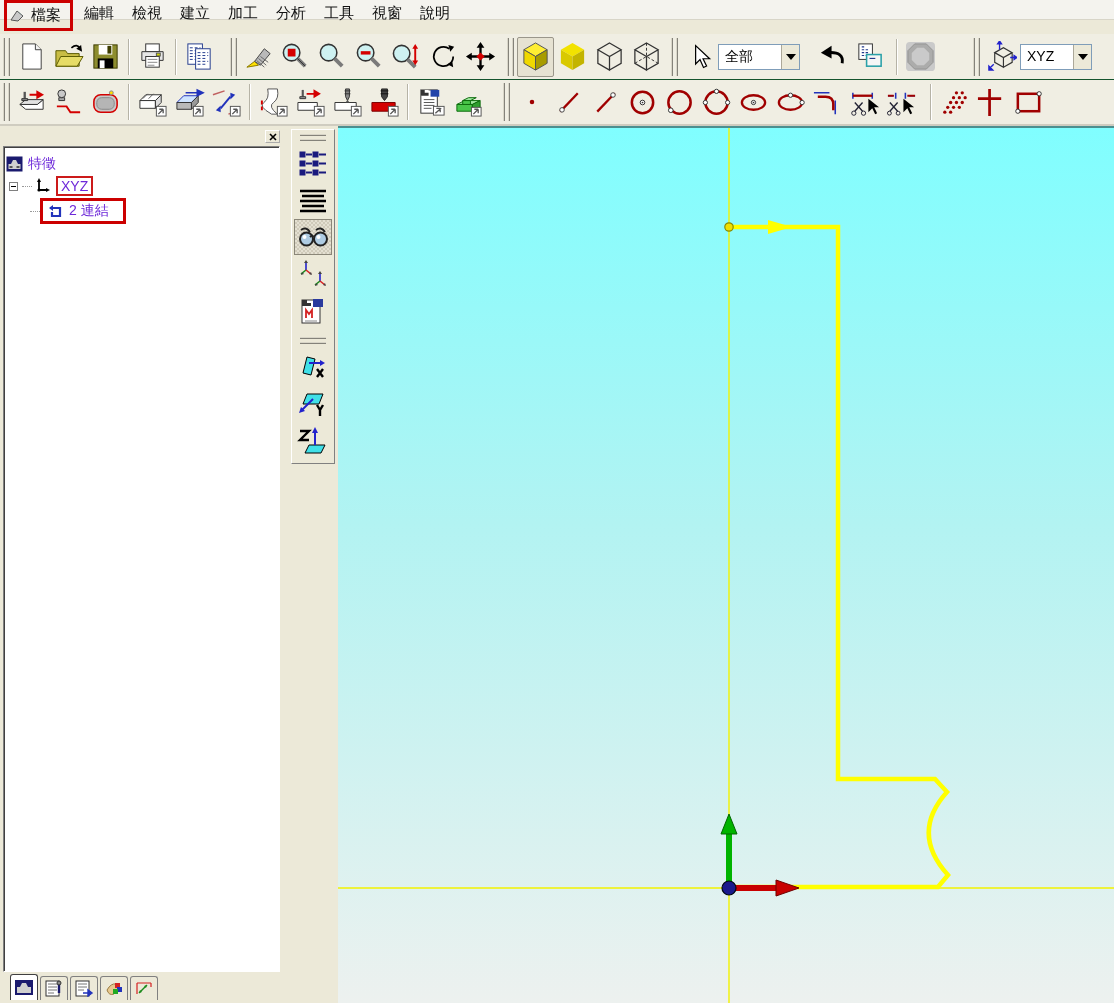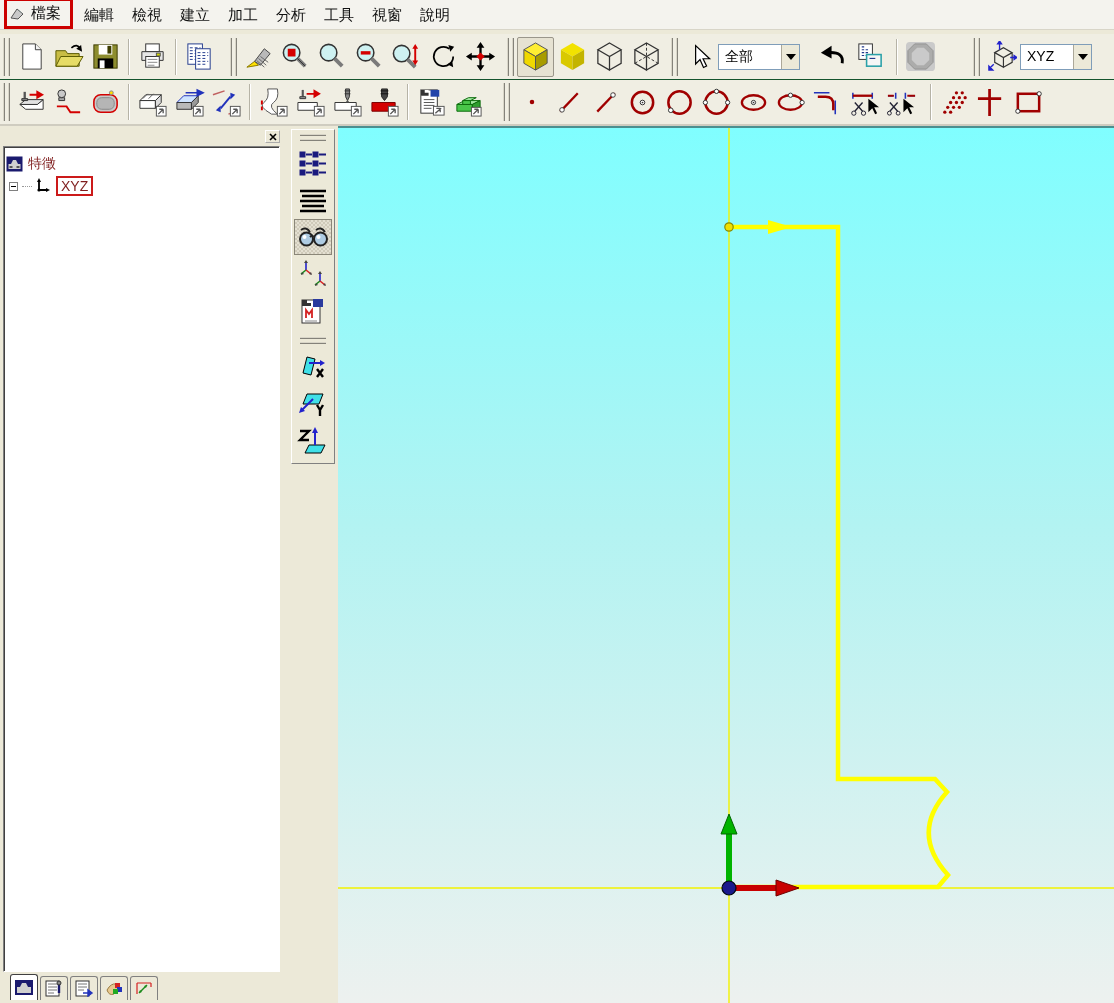--- a/index.html
+++ b/index.html
@@ -1,19 +1,19 @@
 <!DOCTYPE html>
 <html><head>
 <meta charset="utf-8">
 <style>
   * { margin:0; padding:0; box-sizing:border-box; }
   html,body { width:1114px; height:1003px; overflow:hidden; font-family:"Liberation Sans", sans-serif; background:#ece9d8; }
 
   
-  .menubar { position:absolute; left:0; top:0; width:1114px; height:30px; background:#f4f3ee; border-bottom:1px solid #d8d5c8; display:flex; align-items:flex-end; padding-left:4px; font-size:15px; color:#111; }
+  .menubar { position:absolute; left:0; top:0; width:1114px; height:20px; background:#f4f3ee; border-bottom:1px solid #d8d5c8; display:flex; align-items:flex-start; padding-left:4px; font-size:15px; color:#111; }
   .menu-item { padding:4px 9px; cursor:default; }
   .menu-first { display:flex; align-items:center; border:3px solid #cc0000; padding:1px 4px 1px 2px; margin-right:2px; }
   .menu-first .menu-item { padding:2px 5px; }
   .applogo { width:17px; height:15px; }
 
   
   .tbrow { position:absolute; left:0; width:1114px; background:#f0eee3; display:flex; align-items:center; }
   .tbrow1 { top:34px; height:46px; border-bottom:1px solid #14532d; }
   .tbrow2 { top:80px; height:46px; border-bottom:2px solid #cfccc0; }
   .tbtn { width:37px; height:40px; display:flex; align-items:center; justify-content:center; border:1px solid transparent; background:transparent; }
@@ -27,21 +27,21 @@
   .combo .dd { width:18px; background:#ece9d8; border-left:1px solid #aca899; display:flex; align-items:center; justify-content:center; }
   .combo .dd i { width:0; height:0; border:5px solid transparent; border-top:6px solid #000; margin-top:5px; }
 
   
   .main { position:absolute; left:0; top:126px; width:1114px; height:877px; background:#ece9d8; }
 
   
   .panel { position:absolute; left:0; top:0; width:288px; height:877px; }
   .panel-close { position:absolute; right:8px; top:4px; width:15px; height:13px; background:#ece9d8; border:1px outset #fff; display:flex; align-items:center; justify-content:center; }
   .panel-close svg { width:8px; height:8px; }
-  .treebox { position:absolute; left:3px; top:20px; right:8px; bottom:31px; background:#ffffff; border:1px solid #808080; border-right-color:#fff; border-bottom-color:#fff; box-shadow:inset 1px 1px 0 #404040; padding:6px 2px; font-size:14px; color:#7f1d1d; }
+  .treebox { position:absolute; left:3px; top:20px; right:8px; bottom:31px; background:#ffffff; border:1px solid #808080; border-right-color:#fff; border-bottom-color:#fff; box-shadow:inset 1px 1px 0 #404040; padding:6px 2px; font-size:14px; color:#6d28d9; }
   .trow { display:flex; align-items:center; height:22px; white-space:nowrap; }
   .trow .ticon { width:17px; height:16px; margin-right:5px; flex:0 0 auto; }
   .expander { width:9px; height:9px; border:1px solid #808080; background:#fff; position:relative; margin:0 4px 0 3px; flex:0 0 auto; }
   .expander::after { content:""; position:absolute; left:1px; top:3px; width:5px; height:1px; background:#000; }
   .dotline { border-top:1px dotted #9a9a9a; width:10px; margin-right:2px; }
   .xyz-label { border:2px solid #cc1a1a; padding:0 3px; }
   .link-annot { border:3px solid #cc0000; display:flex; align-items:center; padding:1px 14px 1px 4px; margin-left:-4px; }
 
   
   .tabbar { position:absolute; left:10px; bottom:3px; display:flex; align-items:flex-end; }
@@ -505,20 +505,30 @@
       <div class="trow">
         <span class="expander"></span>
         <span class="dotline"></span>
         <svg class="ticon" viewBox="0 0 17 16">
             <path d="M5 2v10M5 12h9" stroke="#000" stroke-width="1.8"></path>
             <path d="M5 0L3 4h4zM16 12l-4-2v4z" fill="#000"></path>
             <circle cx="5" cy="12" r="1.6" fill="#000"></circle>
           </svg>
         <span class="xyz-label">XYZ</span>
       </div>
+      <div class="trow" style="padding-left:24px; height:28px;">
+        <span class="dotline" style="width:12px"></span>
+        <span class="link-annot">
+          <svg class="ticon" viewBox="0 0 17 16">
+              <path d="M3 5h10v8H5v-4" fill="none" stroke="#2233bb" stroke-width="2.2"></path>
+              <path d="M6 2L2 5l4 3z" fill="#2233bb"></path>
+            </svg>
+          <span>2 連結</span>
+        </span>
+      </div>
     </div>
     <div class="tabbar">
       <span class="ptab active">
           <svg viewBox="0 0 20 17">
             <rect x="1" y="1" width="18" height="15" fill="#1a1a6e"></rect>
             <rect x="3" y="8" width="14" height="6" fill="#cfcfcf"></rect>
             <path d="M6 8l2-4h4l2 4z" fill="#cfcfcf"></path>
           </svg>
         </span>
       <span class="ptab">

